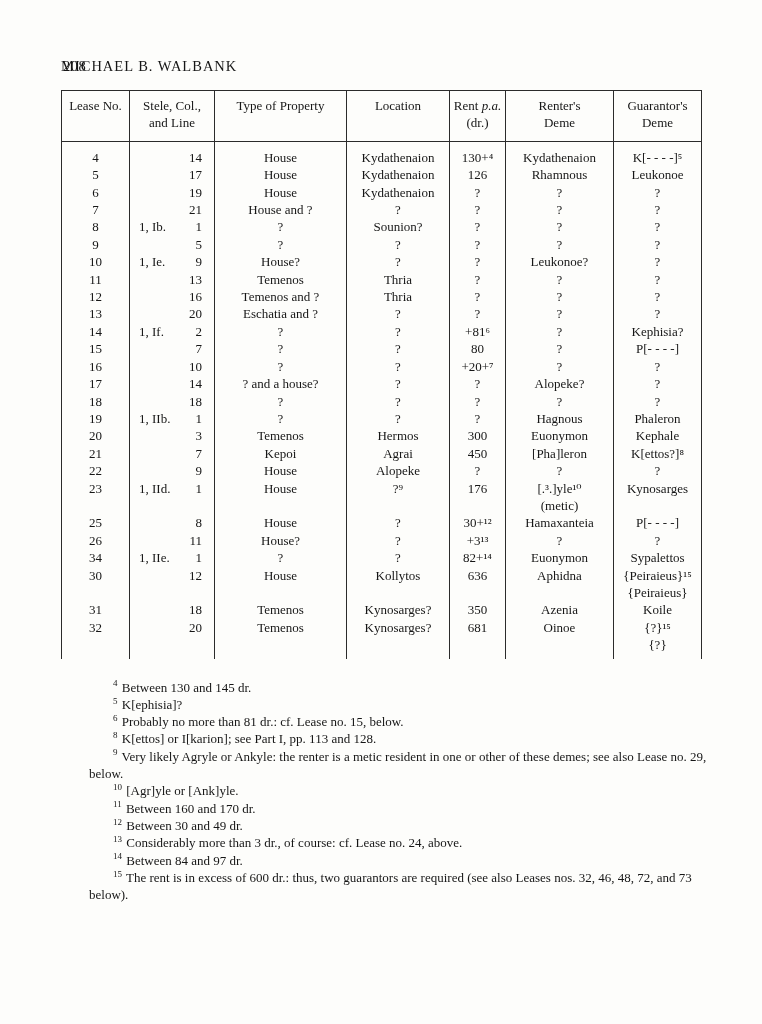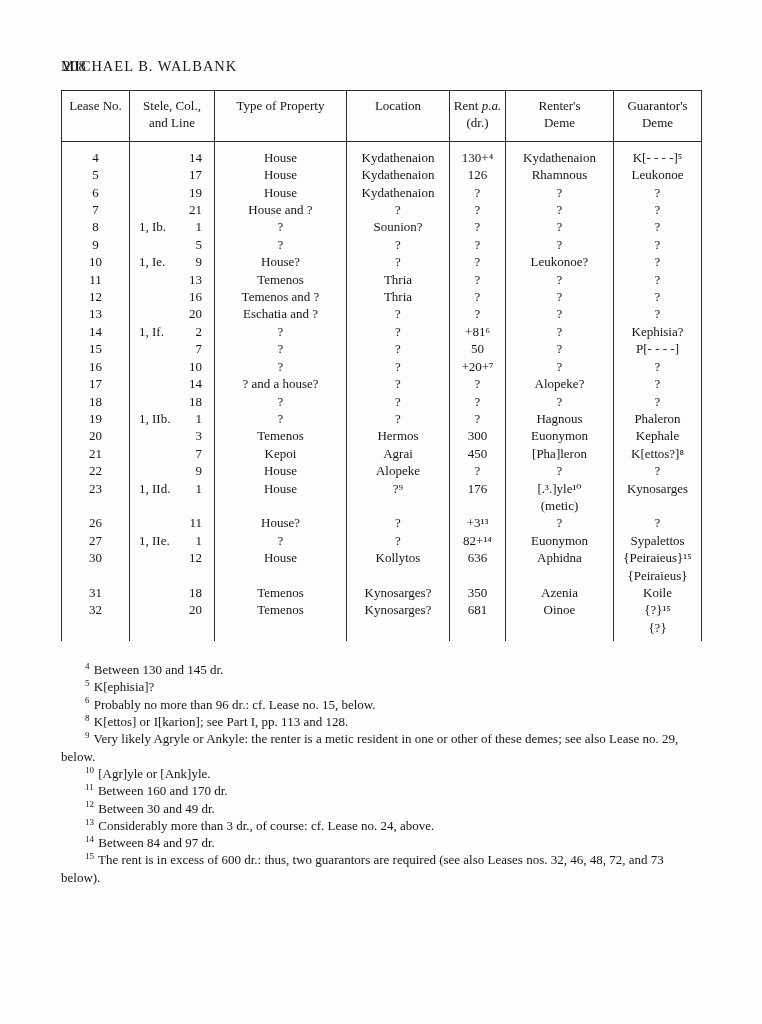--- a/index.html
+++ b/index.html
@@ -72,20 +72,21 @@
   .stele-wrap {
     display: flex;
     justify-content: space-between;
     padding: 0 9px 0 6px;
   }
   .footnotes {
     width: 640px;
     margin-top: 20px;
     font-size: 13px;
     line-height: 17.3px;
+    margin-left: 28px;
   }
   .footnote { text-indent: 24px; }
   .footnote sup.fn-marker {
     font-size: 9px;
     line-height: 0;
     margin-right: 1px;
   }
 </style>
 </head>
 <body>
@@ -230,21 +231,21 @@
     <td class="col-rent">+81⁶</td>
     <td class="col-renter">?</td>
     <td class="col-guarantor">Kephisia?</td>
   </tr>
 
   <tr>
     <td class="col-lease">15</td>
     <td class="col-stele"><span class="stele-wrap"><span class="stele-label"></span><span class="stele-line">7</span></span></td>
     <td class="col-property centered">?</td>
     <td class="col-location">?</td>
-    <td class="col-rent">50</td>
+    <td class="col-rent">80</td>
     <td class="col-renter">?</td>
     <td class="col-guarantor">P[- - - -]</td>
   </tr>
 
   <tr>
     <td class="col-lease">16</td>
     <td class="col-stele"><span class="stele-wrap"><span class="stele-label"></span><span class="stele-line">10</span></span></td>
     <td class="col-property centered">?</td>
     <td class="col-location">?</td>
     <td class="col-rent">+20+⁷</td>
@@ -317,33 +318,42 @@
     <td class="col-stele"><span class="stele-wrap"><span class="stele-label">1, IId.</span><span class="stele-line">1</span></span></td>
     <td class="col-property">House</td>
     <td class="col-location">?⁹</td>
     <td class="col-rent">176</td>
     <td class="col-renter">[.³.]yle¹⁰
 (metic)</td>
     <td class="col-guarantor">Kynosarges</td>
   </tr>
 
 
+  <tr>
+    <td class="col-lease">25</td>
+    <td class="col-stele"><span class="stele-wrap"><span class="stele-label"></span><span class="stele-line">8</span></span></td>
+    <td class="col-property">House</td>
+    <td class="col-location">?</td>
+    <td class="col-rent">30+¹²</td>
+    <td class="col-renter">Hamaxanteia</td>
+    <td class="col-guarantor">P[- - - -]</td>
+  </tr>
 
   <tr>
     <td class="col-lease">26</td>
     <td class="col-stele"><span class="stele-wrap"><span class="stele-label"></span><span class="stele-line">11</span></span></td>
     <td class="col-property">House?</td>
     <td class="col-location">?</td>
     <td class="col-rent">+3¹³</td>
     <td class="col-renter">?</td>
     <td class="col-guarantor">?</td>
   </tr>
 
   <tr>
-    <td class="col-lease">27</td>
+    <td class="col-lease">34</td>
     <td class="col-stele"><span class="stele-wrap"><span class="stele-label">1, IIe.</span><span class="stele-line">1</span></span></td>
     <td class="col-property centered">?</td>
     <td class="col-location">?</td>
     <td class="col-rent">82+¹⁴</td>
     <td class="col-renter">Euonymon</td>
     <td class="col-guarantor">Sypalettos</td>
   </tr>
 
 
 
@@ -379,21 +389,21 @@
 {?}</td>
   </tr>
 </tbody>
   </table>
 
   <section class="footnotes">
   <p class="footnote"><sup class="fn-marker">4</sup> <span class="fn-text">Between 130 and 145 dr.</span></p>
 
   <p class="footnote"><sup class="fn-marker">5</sup> <span class="fn-text">K[ephisia]?</span></p>
 
-  <p class="footnote"><sup class="fn-marker">6</sup> <span class="fn-text">Probably no more than 96 dr.: cf. Lease no. 15, below.</span></p>
+  <p class="footnote"><sup class="fn-marker">6</sup> <span class="fn-text">Probably no more than 81 dr.: cf. Lease no. 15, below.</span></p>
 
 
   <p class="footnote"><sup class="fn-marker">8</sup> <span class="fn-text">K[ettos] or I[karion]; see Part I, pp. 113 and 128.</span></p>
 
   <p class="footnote"><sup class="fn-marker">9</sup> <span class="fn-text">Very likely Agryle or Ankyle: the renter is a metic resident in one or other of these demes; see also Lease no. 29, below.</span></p>
 
   <p class="footnote"><sup class="fn-marker">10</sup> <span class="fn-text">[Agr]yle or [Ank]yle.</span></p>
 
   <p class="footnote"><sup class="fn-marker">11</sup> <span class="fn-text">Between 160 and 170 dr.</span></p>
 

